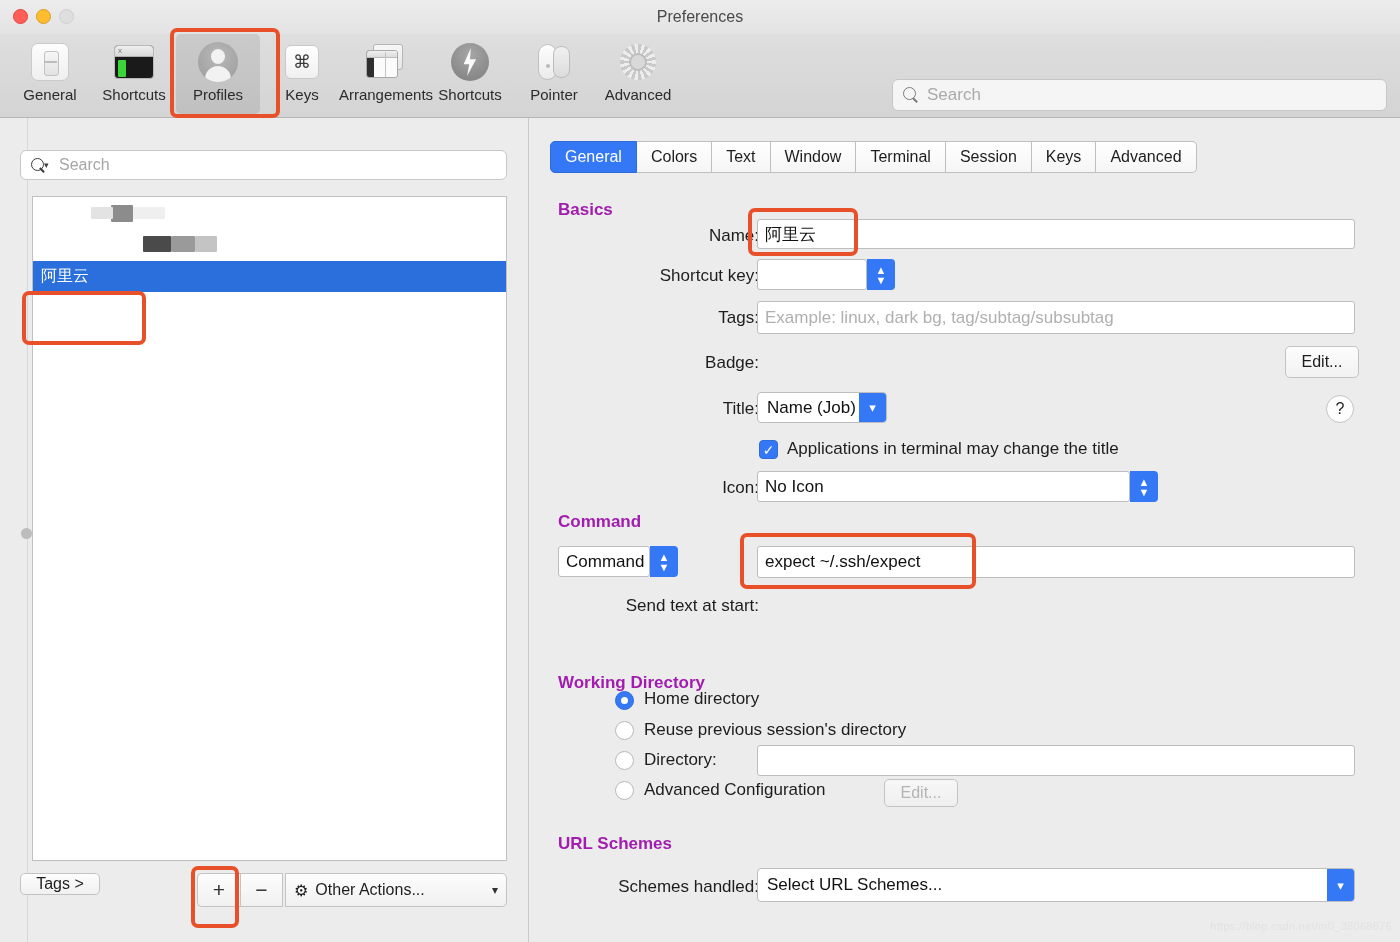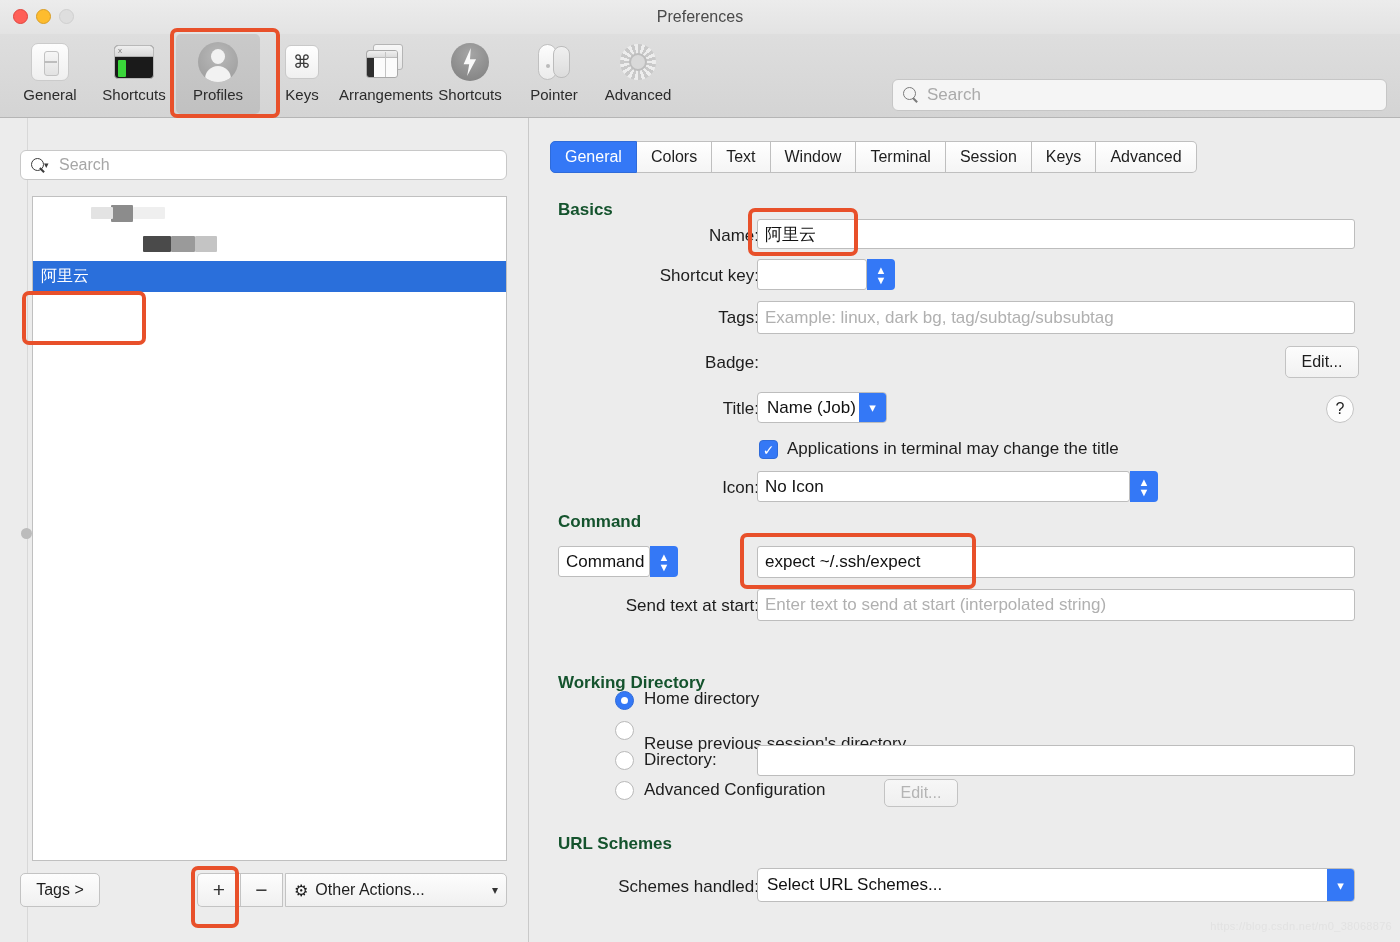--- a/index.html
+++ b/index.html
@@ -193,21 +193,21 @@
     border-radius: 50%; background: #bcbcbc;
   }
   .split-line { position: absolute; left: 27px; top: 0px; width: 1px; height: 824px; background: #d8d8d8; }
 
   .lp-bottom { position: absolute; left: 20px; top: 755px; }
   .btn {
     background: linear-gradient(#fdfdfd,#f0f0f0); border: 1px solid #c3c3c3;
     border-radius: 5px; font-size: 16px; color: #1d1d1d;
     display: inline-flex; align-items: center; justify-content: center;
   }
-  .tags-btn { position:absolute; left:0; top:0; width:80px; height:34px; }
+  .tags-btn { position:absolute; left:0; top:0; width:80px; height:22px; }
   .pm-group { position:absolute; left:177px; top:0; display:flex; }
   .pm-btn { width:43px; height:34px; font-size:21px; color:#333; background: linear-gradient(#fdfdfd,#f0f0f0); border:1px solid #c3c3c3; display:flex; align-items:center; justify-content:center;}
   .pm-btn.left { border-radius: 5px 0 0 5px; border-right: none; }
   .pm-btn.right { border-radius: 0; }
   .other-actions {
     position:absolute; left:265px; top:0; width:222px; height:34px;
     background: linear-gradient(#fdfdfd,#f0f0f0); border:1px solid #c3c3c3; border-radius: 0 5px 5px 0;
     display:flex; align-items:center; padding: 0 8px; font-size:16px; color:#1d1d1d;
   }
   .other-actions .gear-g { margin-right:7px; font-size:16px; }
@@ -223,21 +223,21 @@
   .tab {
     height: 32px; border: 1px solid #bfbfbf; border-left: none;
     background: linear-gradient(#ffffff,#f5f5f5);
     display: flex; align-items: center; justify-content: center;
     font-size: 16px; color: #1d1d1d; padding: 0 14px; white-space: nowrap;
   }
   .tab:first-child { border-left: 1px solid #bfbfbf; border-radius: 5px 0 0 5px; }
   .tab:last-child { border-radius: 0 5px 5px 0; }
   .tab.active { background: #3478f6; color: #fff; border-color: #2f6bd9; font-weight: 500; }
 
-  .section-title { position:absolute; font-size:17px; font-weight:700; color:#14532d; }
+  .section-title { position:absolute; font-size:17px; font-weight:700; color:#a21caf; }
   .field-label { position:absolute; font-size:17px; color:#1d1d1d; text-align:right; }
 
   .tf {
     position:absolute; background:#fff; border:1px solid #bdbdbd; border-radius:3px;
     display:flex; align-items:center; padding: 0 7px; font-size:17px; color:#111;
   }
   .tf .ph { color:#b0b0b0; }
 
   .stepper {
     position:absolute; width:28px; background:#3478f6; border-radius:0 4px 4px 0;
@@ -502,31 +502,28 @@
     </div>
     <div class="stepper" style="left:121px; top:428px; height:31px;">
       <span>▲</span>
       <span>▼</span>
     </div>
     <div class="tf" style="left:228px; top:428px; width:598px; height:32px;">
       <span>expect ~/.ssh/expect</span>
     </div>
 
     <div class="field-label" style="left:30px; top:478px; width:200px;">Send text at start:</div>
-    <div class="tf" style="left:228px; top:471px; width:598px; height:32px;">
-      <span class="ph">Enter text to send at start (interpolated string)</span>
-    </div>
 
     <div class="section-title" style="left:29px; top:555px;">Working Directory</div>
 
     <div class="radio on" style="left:86px; top:573px;"></div>
     <div class="opt-label" style="left:115px; top:571px;">Home directory</div>
 
     <div class="radio" style="left:86px; top:603px;"></div>
-    <div class="opt-label" style="left:115px; top:602px;margin-top:14px;">Reuse previous session's directory</div>
+    <div class="opt-label" style="left:115px; top:602px;">Reuse previous session's directory</div>
 
     <div class="radio" style="left:86px; top:633px;"></div>
     <div class="opt-label" style="left:115px; top:632px;">Directory:</div>
     <div class="tf" style="left:228px; top:627px; width:598px; height:31px; background:#fff;">
       <span style="color:#cfcfcf; font-size:13px;"></span>
     </div>
 
     <div class="radio" style="left:86px; top:663px;"></div>
     <div class="opt-label" style="left:115px; top:662px;">Advanced Configuration</div>
     <div class="small-btn disabled" style="left:355px; top:661px; width:74px; height:28px;">Edit...</div>

